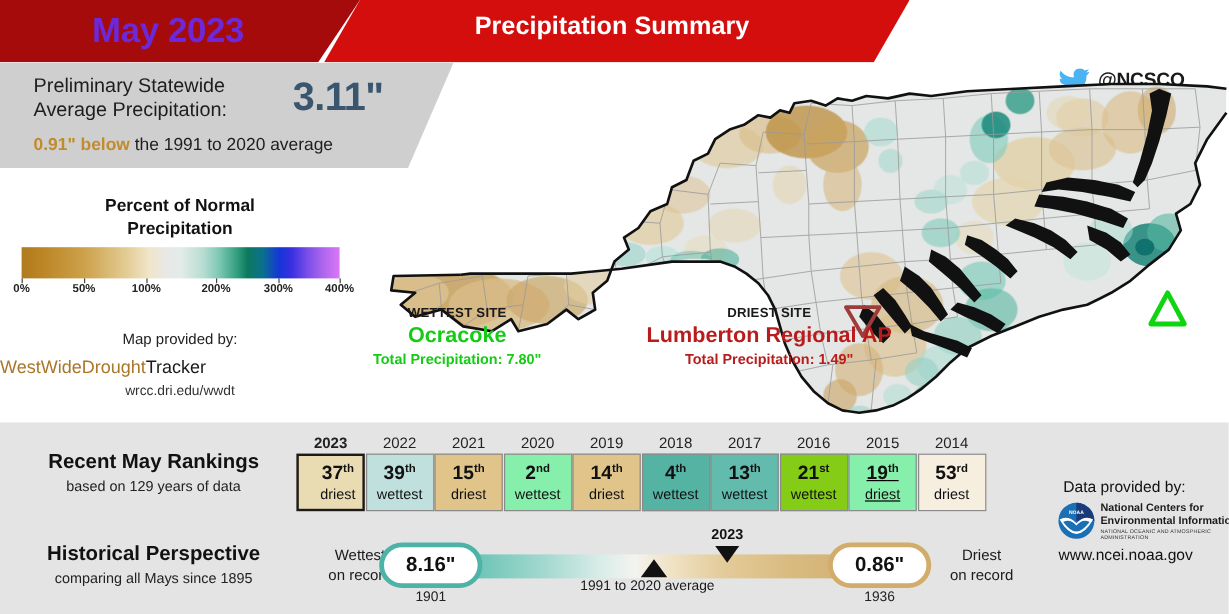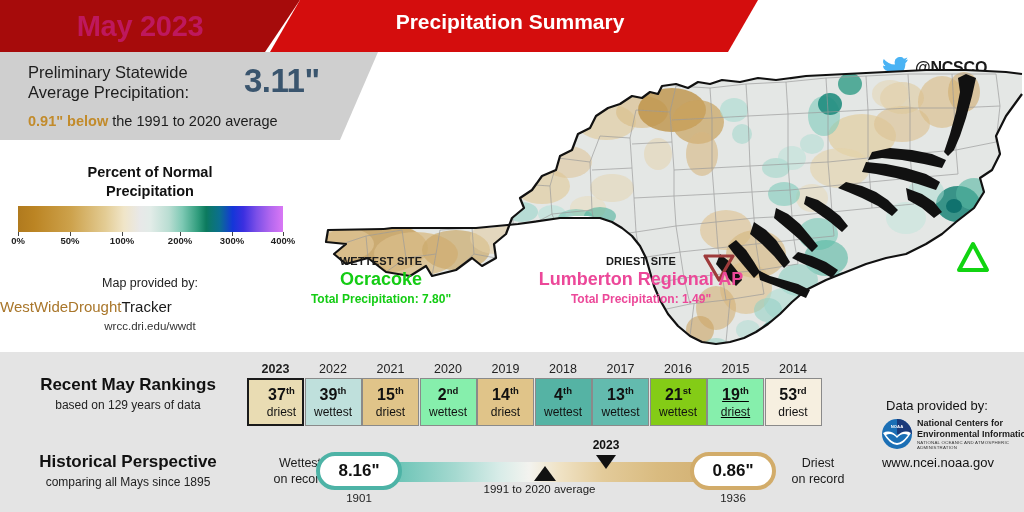--- a/index.html
+++ b/index.html
@@ -20,21 +20,21 @@
     clip-path: polygon(0 0, 300px 0, 265px 52px, 0 52px);
   }
   .banner-bright {
     position:absolute; left:258px; top:0; width:500px; height:52px;
     background:#d40d0d;
     clip-path: polygon(42px 0, 500px 0, 470px 52px, 12px 52px);
   }
   .banner-title {
     position:absolute; left:0; top:0; width:280px; height:52px;
     display:flex; align-items:center; justify-content:center;
-    color:#be185d; font-size:29px; font-weight:bold; letter-spacing:-0.3px;
+    color:#6d28d9; font-size:29px; font-weight:bold; letter-spacing:-0.3px;
   }
   .banner-sub {
     position:absolute; left:300px; top:0; width:420px; height:43px;
     display:flex; align-items:center; justify-content:center;
     color:#fff; font-size:21px; font-weight:bold;
   }
 
   
   .statbox {
     position:absolute; left:0; top:52px; width:378px; height:88px;
@@ -108,21 +108,21 @@
 
   
   .map { position:absolute; left:306px; top:58px; width:718px; height:292px; }
 
   
   .site { position:absolute; text-align:center; }
   .site-kicker { font-size:11px; font-weight:bold; color:#1a1a1a; letter-spacing:0.2px; }
   .site-name { font-size:18px; font-weight:bold; margin-top:2px; }
   .site-total { font-size:12px; font-weight:bold; margin-top:2px; }
   .site-wet .site-name, .site-wet .site-total { color:#14cc14; }
-  .site-dry .site-name, .site-dry .site-total { color:#ec4899; }
+  .site-dry .site-name, .site-dry .site-total { color:#b91c1c; }
   #site-wettest { left:281px; top:255px; width:200px; }
   #site-driest  { left:513px; top:255px; width:256px; }
 
   
   .bottom {
     position:absolute; left:0; top:352px; width:1024px; height:160px;
     background:#e4e4e4;
   }
   .rank-head { position:absolute; left:22px; top:375px; width:212px; text-align:center; }
   .rank-head h3 { font-size:17px; font-weight:bold; color:#111; }

